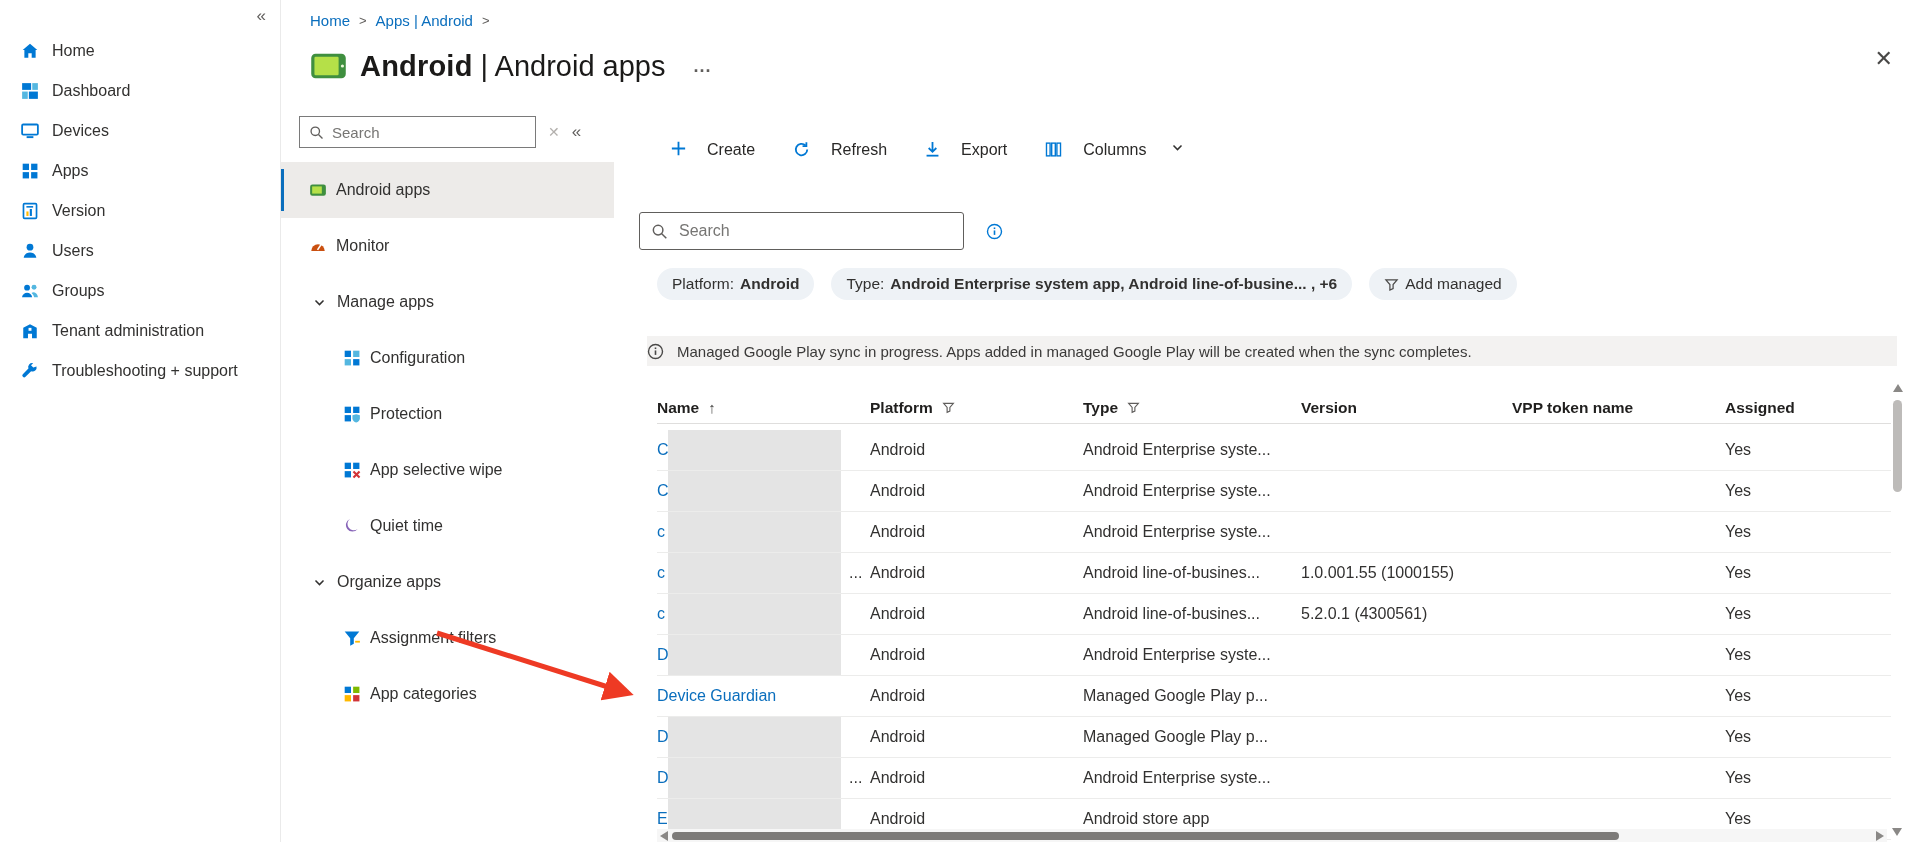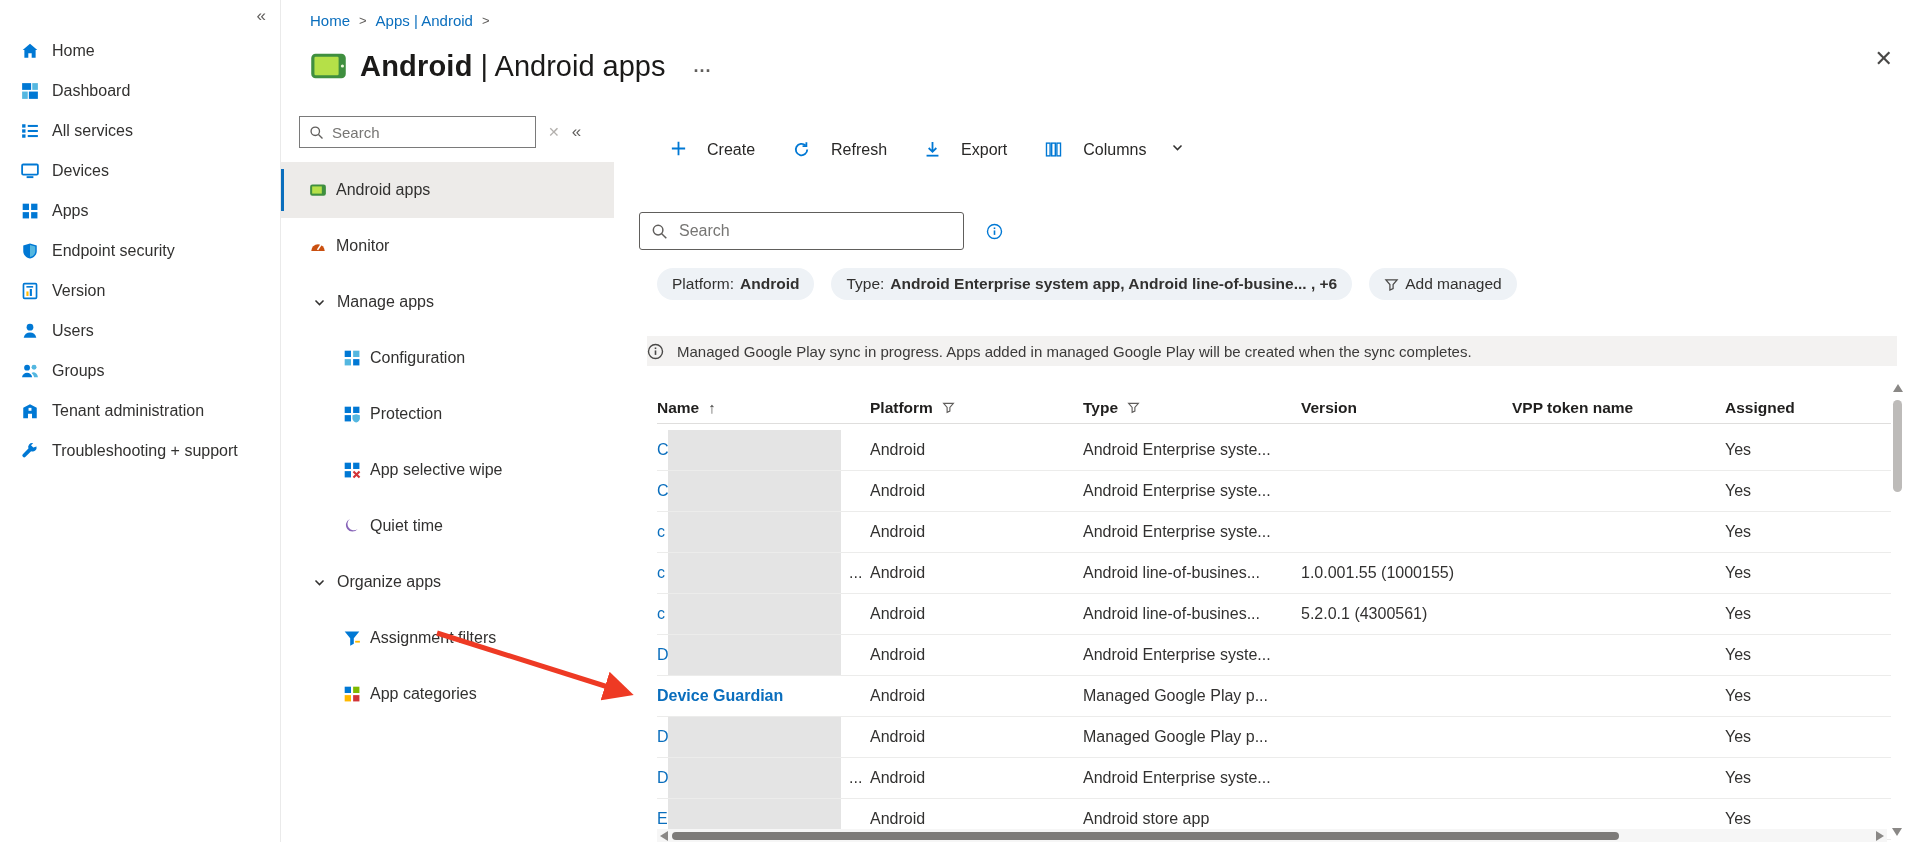--- a/index.html
+++ b/index.html
@@ -62,21 +62,21 @@
   
   .thead,.trow{display:grid;grid-template-columns:213px 213px 218px 211px 213px 158px;width:1234px}
   .thead{margin:26px 0 0 18px;height:32px;align-items:center;font-weight:700;font-size:15.5px;border-bottom:1px solid #dfdedd;color:#201f1e}
   .th{display:flex;align-items:center;gap:9px}
   .sort{font-weight:400;color:#494847;font-size:15px}
   .tbody{margin:6px 0 0 18px}
   .trow{height:41px;align-items:center;border-bottom:1px solid #ececeb;font-size:16px;cursor:pointer}
   .cell{white-space:nowrap;overflow:hidden}
   .name{position:relative;height:100%;display:flex;align-items:center}
   .initial{color:#0a6ebd}
-  .name-link{color:#0a6ebd;font-weight:700}
+  .name-link{color:#0a6ebd;font-weight:400}
   .redact{position:absolute;left:11px;top:-1px;height:43px;width:173px;background:#e4e4e4;z-index:2}
   .trunc{position:absolute;left:192px;color:#323130;z-index:3}
 
   
   .vscroll{position:absolute;right:3px;top:382px;bottom:0;width:13px;z-index:20}
   .vs-btn{width:0;height:0;border-left:5.5px solid transparent;border-right:5.5px solid transparent;margin:2px auto}
   .vs-up{border-bottom:8px solid #8a8886}
   .vs-down{border-top:8px solid #8a8886;position:absolute;bottom:4px;left:1px}
   .vs-thumb{width:9px;height:92px;background:#bdbbb9;border-radius:5px;margin:8px auto 0}
   .hscroll{position:absolute;left:657px;bottom:0;width:1230px;height:13px;background:#f6f6f6;z-index:20;display:flex;align-items:center}
@@ -109,58 +109,36 @@
             <rect x="10" y="1" width="5" height="6" fill="#54b7e0"></rect>
             <rect x="1" y="8.5" width="5" height="6.5" fill="#54b7e0"></rect>
             <rect x="7" y="8.5" width="8" height="6.5" fill="#0078d4"></rect>
           </svg>
         </span>
       <span>Dashboard</span>
     </div>
     <div class="sb-item">
       <span class="ic">
           <svg width="18" height="18" viewBox="0 0 16 16">
-            <rect x="1" y="2" width="3" height="3" fill="#0078d4"></rect>
-            <rect x="6" y="2.6" width="9" height="1.8" fill="#0078d4"></rect>
-            <rect x="1" y="6.5" width="3" height="3" fill="#0078d4"></rect>
-            <rect x="6" y="7.1" width="9" height="1.8" fill="#0078d4"></rect>
-            <rect x="1" y="11" width="3" height="3" fill="#0078d4"></rect>
-            <rect x="6" y="11.6" width="9" height="1.8" fill="#0078d4"></rect>
-          </svg>
-        </span>
-      <span>All services</span>
-    </div>
-    <div class="sb-item">
-      <span class="ic">
-          <svg width="18" height="18" viewBox="0 0 16 16">
             <rect x="1" y="2.2" width="14" height="9" rx="1" fill="none" stroke="#0078d4" stroke-width="1.6"></rect>
             <rect x="5" y="12.6" width="6" height="1.7" fill="#0078d4"></rect>
           </svg>
         </span>
       <span>Devices</span>
     </div>
     <div class="sb-item">
       <span class="ic">
           <svg width="18" height="18" viewBox="0 0 16 16">
             <rect x="1.5" y="1.5" width="5.6" height="5.6" fill="#0078d4"></rect>
             <rect x="9" y="1.5" width="5.6" height="5.6" fill="#0078d4"></rect>
             <rect x="1.5" y="9" width="5.6" height="5.6" fill="#0078d4"></rect>
             <rect x="9" y="9" width="5.6" height="5.6" fill="#0078d4"></rect>
           </svg>
         </span>
       <span>Apps</span>
-    </div>
-    <div class="sb-item">
-      <span class="ic">
-          <svg width="18" height="18" viewBox="0 0 16 16">
-            <path d="M8 1.3 14 3v5c0 3.6-2.5 5.9-6 6.7C4.5 13.9 2 11.6 2 8V3Z" fill="#0078d4"></path>
-            <path d="M8 2.6v10.8c2.8-.7 4.7-2.5 4.7-5.4V4Z" fill="#54b7e0"></path>
-          </svg>
-        </span>
-      <span>Endpoint security</span>
     </div>
     <div class="sb-item">
       <span class="ic">
           <svg width="18" height="18" viewBox="0 0 16 16">
             <rect x="2.2" y="1.4" width="11.6" height="13.2" rx="1" fill="none" stroke="#0078d4" stroke-width="1.5"></rect>
             <rect x="4.8" y="8.4" width="1.9" height="4" fill="#ffb900"></rect>
             <rect x="7.8" y="6.2" width="1.9" height="6.2" fill="#0078d4"></rect>
             <rect x="4.8" y="3.6" width="6" height="1.4" fill="#0078d4"></rect>
           </svg>
         </span>

